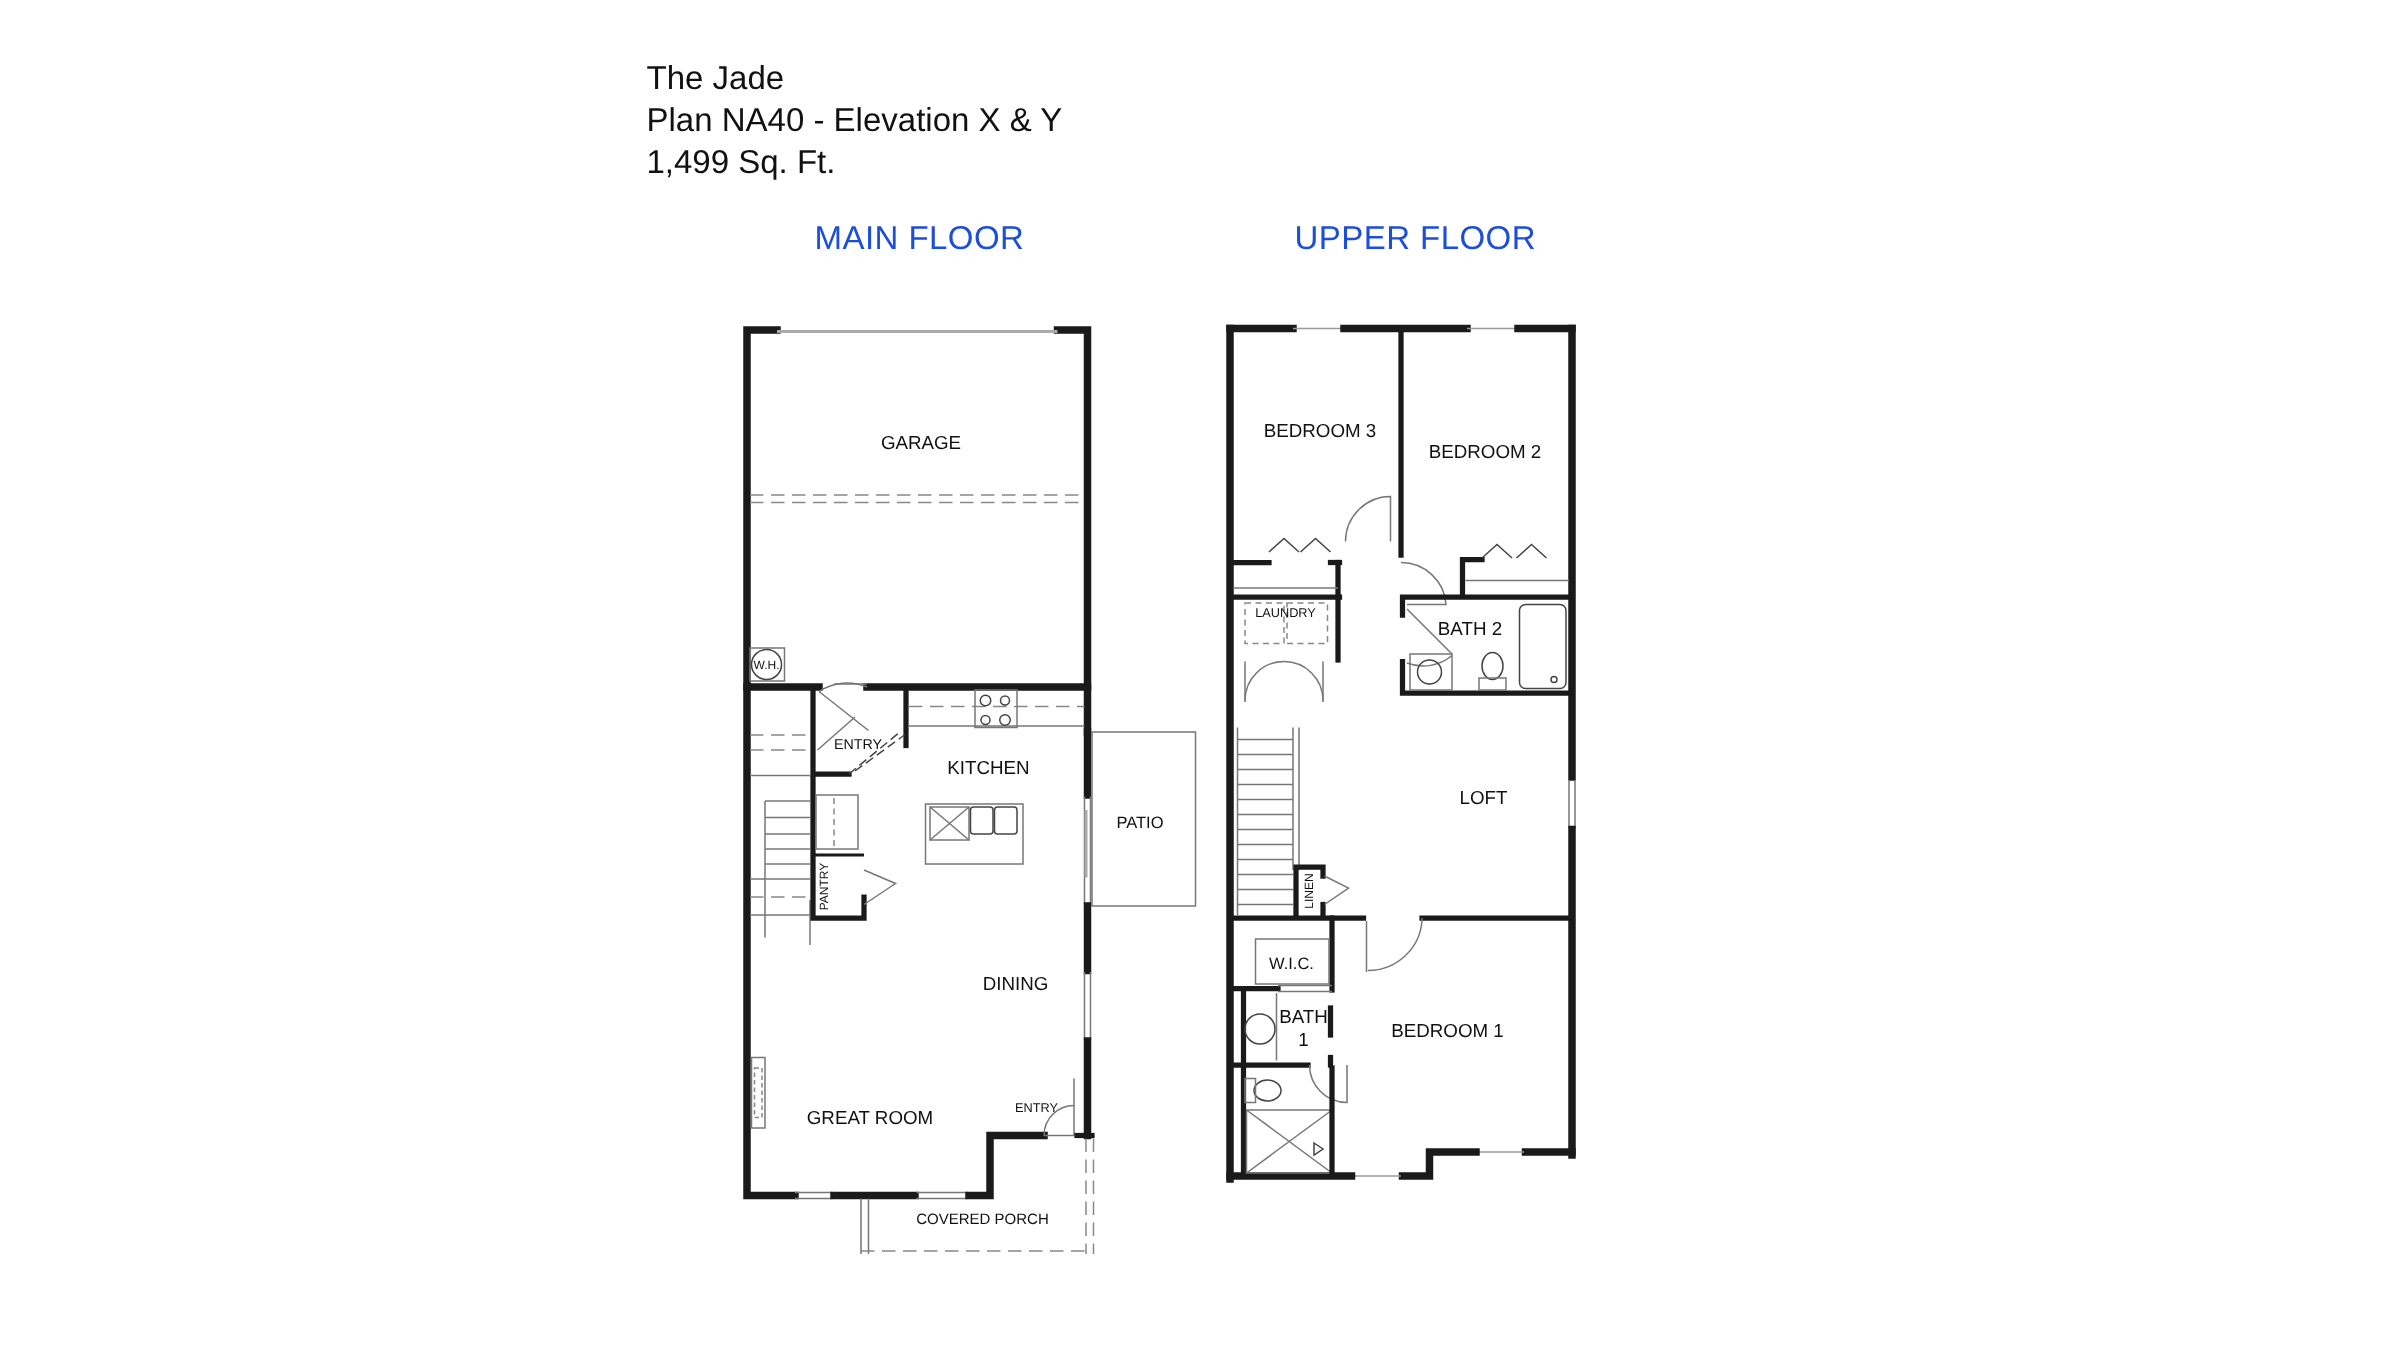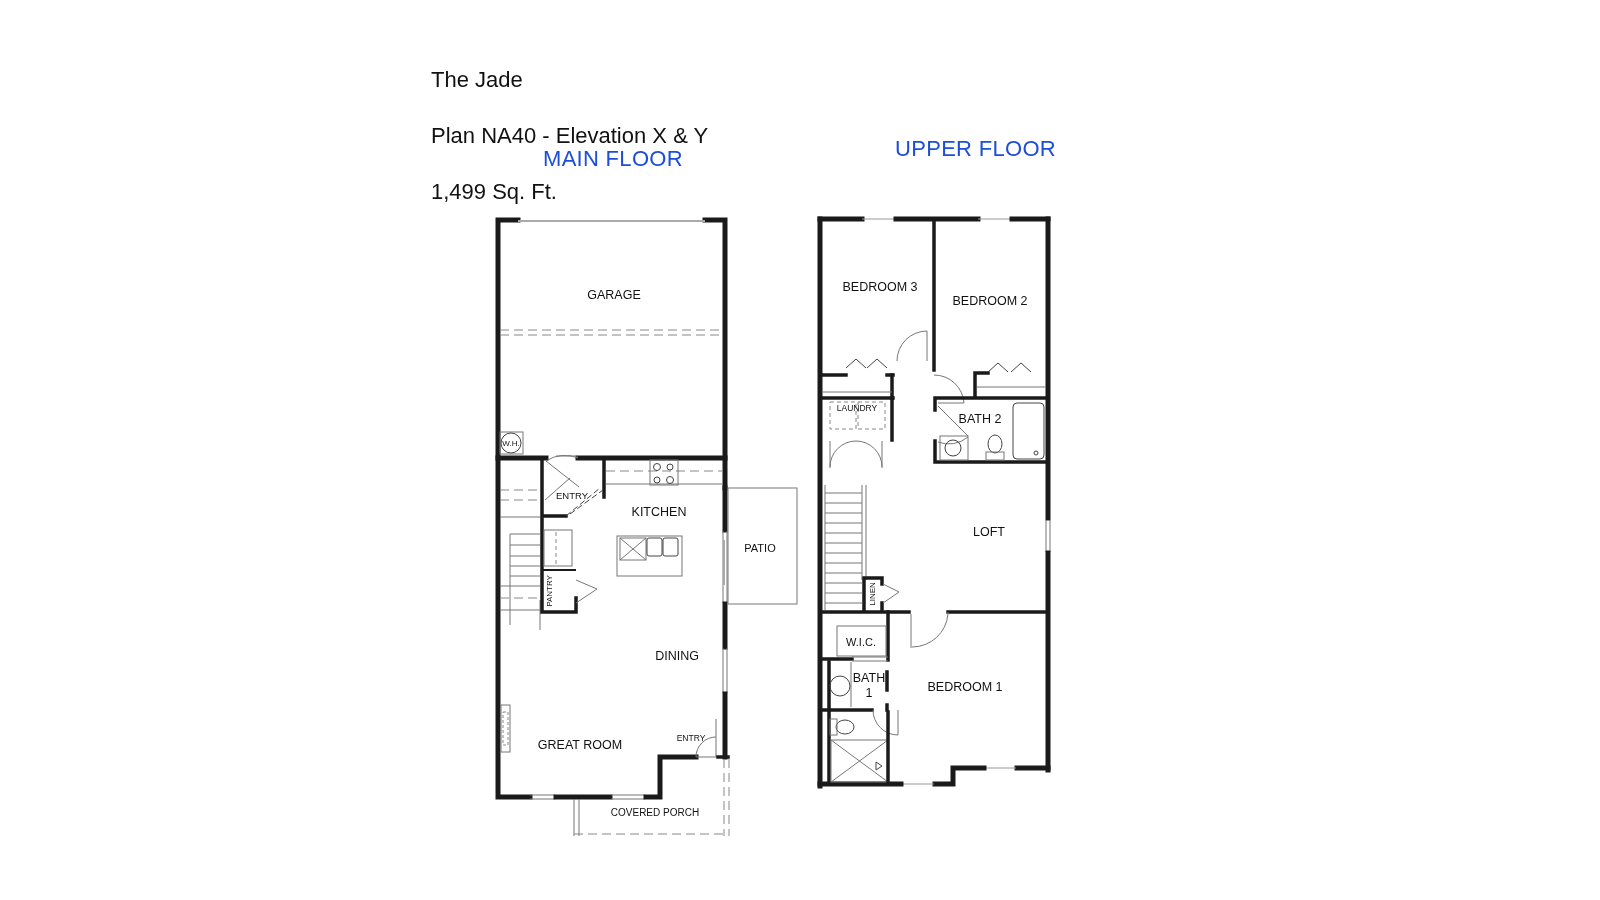--- a/index.html
+++ b/index.html
@@ -1,22 +1,22 @@
 <!DOCTYPE html>
 <html><head>
 <meta charset="utf-8">
 <style>
   html, body { margin:0; padding:0; background:#ffffff; }
   body { width:1600px; height:900px; position:relative; overflow:hidden;
          font-family:"Liberation Sans", "DejaVu Sans", sans-serif; color:#1a1a1a; }
   .title-block { position:absolute; left:431px; top:38px; font-size:22px; line-height:28px; color:#111; }
-  .title-block div { white-space:nowrap;margin-top:28px; }
+  .title-block div { white-space:nowrap; }
   .floor-heading { position:absolute; font-size:22px; color:#1d4ed8; letter-spacing:0.3px; white-space:nowrap; }
   #main-heading { left:543px; top:146px; }
-  #upper-heading { left:863px; top:136px;margin-left:32px; }
+  #upper-heading { left:863px; top:146px; }
   svg.plan { position:absolute; left:0; top:0; }
   .lbl { font-family:"Liberation Sans", "DejaVu Sans", sans-serif; font-size:12.5px; fill:#111; }
   .lbl-sm { font-family:"Liberation Sans", "DejaVu Sans", sans-serif; font-size:9.5px; fill:#111; }
   .wall { stroke:#1a1a1a; stroke-width:5; fill:none; stroke-linecap:square; }
   .wall-t { stroke:#1a1a1a; stroke-width:3.5; fill:none; stroke-linecap:square; }
   .thin { stroke:#777; stroke-width:1; fill:none; }
   .thin-dk { stroke:#444; stroke-width:1; fill:none; }
   .dash { stroke:#888; stroke-width:1; fill:none; stroke-dasharray:9 5; }
   .win { stroke:#999; stroke-width:1; fill:#fff; }
 </style>

